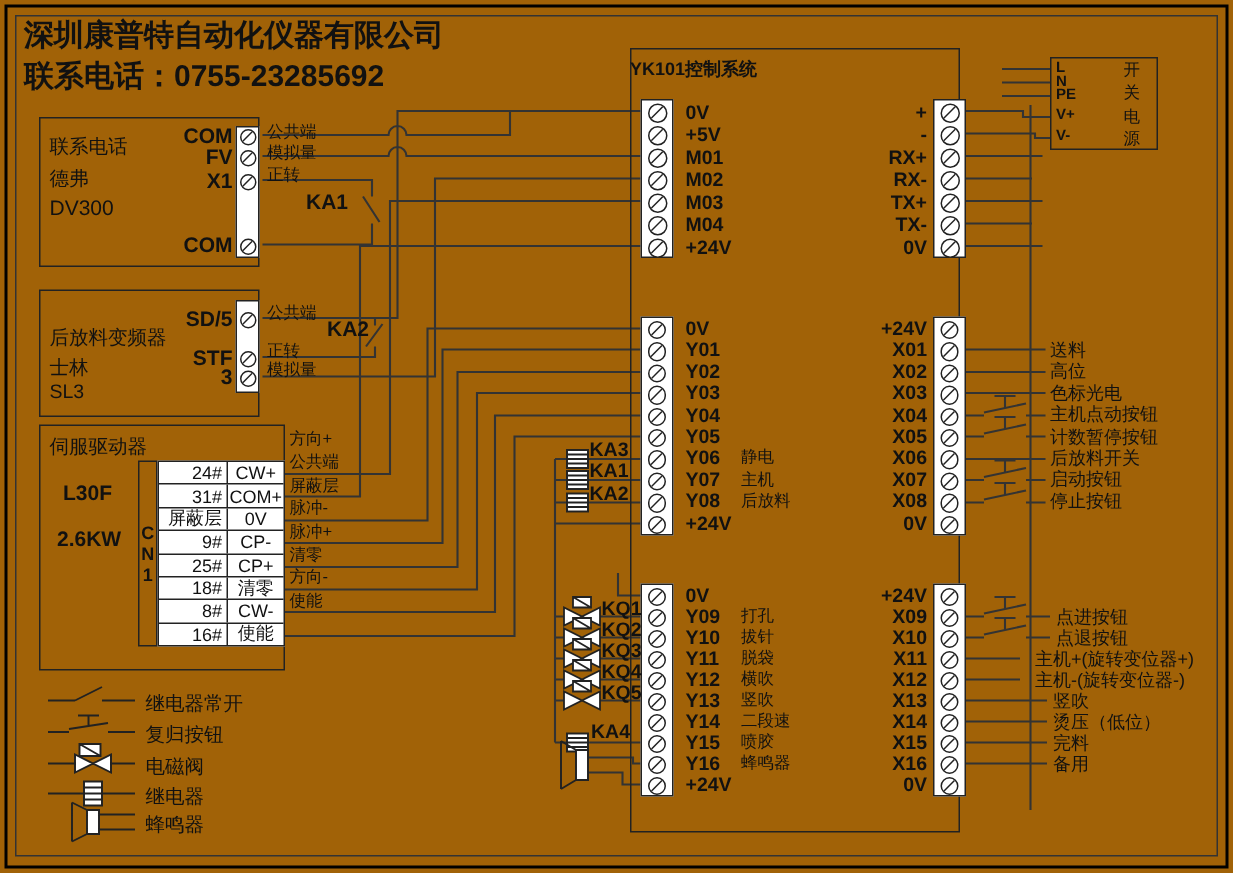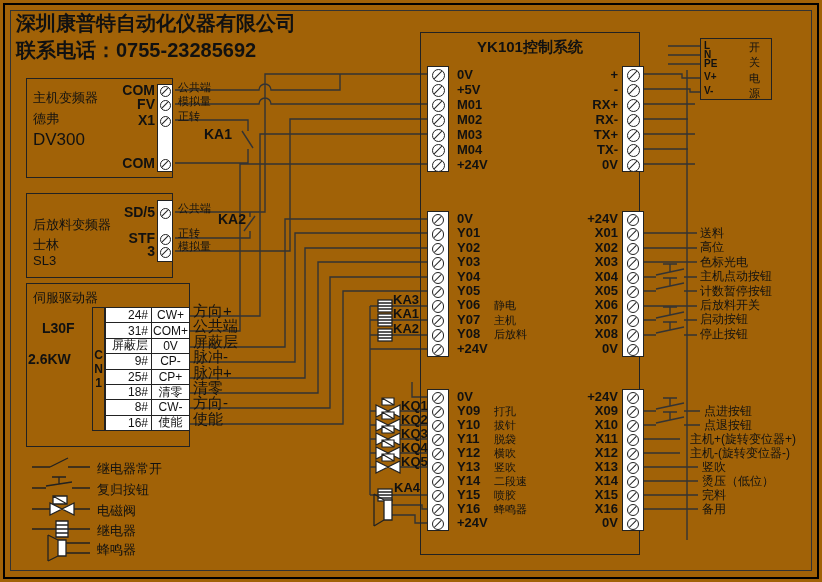--- a/index.html
+++ b/index.html
@@ -134,23 +134,23 @@
   <div class="t b" style="left:16px;top:10px;font-size:20px">深圳康普特自动化仪器有限公司</div>
   <div class="t b" style="left:16px;top:37px;font-size:20px">联系电话：0755-23285692</div>
 
   <div class="box" style="left:26px;top:78px;width:147px;height:100px"></div>
   <div class="dstrip" style="left:157px;top:84px;height:88px">
     <span class="dscrew" style="top:0.5px"></span>
     <span class="dscrew" style="top:14.5px"></span>
     <span class="dscrew" style="top:30.5px"></span>
     <span class="dscrew" style="top:73.5px"></span>
   </div>
-  <div class="t" style="left:33px;top:89px;font-size:13px">主机变频器</div>
+  <div class="t" style="left:33px;top:89px;font-size:13px">联系电话</div>
   <div class="t" style="left:33px;top:110px;font-size:13px">德弗</div>
-  <div class="t" style="left:33px;top:130px;font-size:17px">DV300</div>
+  <div class="t" style="left:33px;top:130px;font-size:14px">DV300</div>
   <div class="t b right" style="left:105px;top:82px;width:50px;font-size:14px">COM</div>
   <div class="t b right" style="left:105px;top:96px;width:50px;font-size:14px">FV</div>
   <div class="t b right" style="left:105px;top:112px;width:50px;font-size:14px">X1</div>
   <div class="t b right" style="left:105px;top:155px;width:50px;font-size:14px">COM</div>
   <div class="t" style="left:178px;top:80px;font-size:11px">公共端</div>
   <div class="t" style="left:178px;top:94px;font-size:11px">模拟量</div>
   <div class="t" style="left:178px;top:109px;font-size:11px">正转</div>
   <div class="t b" style="left:204px;top:126px;font-size:14px">KA1</div>
 
   <div class="box" style="left:26px;top:193px;width:147px;height:85px"></div>
@@ -166,21 +166,21 @@
   <div class="t b right" style="left:105px;top:230px;width:50px;font-size:14px">STF</div>
   <div class="t b right" style="left:105px;top:243px;width:50px;font-size:14px">3</div>
   <div class="t" style="left:178px;top:201px;font-size:11px">公共端</div>
   <div class="t" style="left:178px;top:226px;font-size:11px">正转</div>
   <div class="t" style="left:178px;top:239px;font-size:11px">模拟量</div>
   <div class="t b" style="left:218px;top:211px;font-size:14px">KA2</div>
 
   <div class="box" style="left:26px;top:283px;width:164px;height:164px"></div>
   <div class="t" style="left:33px;top:289px;font-size:13px">伺服驱动器</div>
   <div class="t b" style="left:42px;top:320px;font-size:14px">L30F</div>
-  <div class="t b" style="left:28px;top:351px;font-size:14px">2.6KW</div>
+  <div class="t b" style="left:38px;top:351px;font-size:14px">2.6KW</div>
   <div class="cnbox">
     <div>C</div>
     <div>N</div>
     <div>1</div>
   </div>
   <div class="stable">
     <div class="srow">
         <div class="sp">24#</div>
         <div class="sn">CW+</div>
       </div>
@@ -206,33 +206,33 @@
       </div>
     <div class="srow">
         <div class="sp">8#</div>
         <div class="sn">CW-</div>
       </div>
     <div class="srow">
         <div class="sp">16#</div>
         <div class="sn">使能</div>
       </div>
   </div>
-  <div class="col r154" style="left:193px;top:303px;font-size:15px">
+  <div class="col r154" style="left:193px;top:286px;font-size:11px">
     <div>方向+</div>
     <div>公共端</div>
     <div>屏蔽层</div>
     <div>脉冲-</div>
     <div>脉冲+</div>
     <div>清零</div>
     <div>方向-</div>
     <div>使能</div>
   </div>
 
   <div class="box" style="left:420px;top:32px;width:220px;height:523px"></div>
-  <div class="t b" style="left:420px;top:38px;width:220px;text-align:center;font-size:15px">YK101控制系统</div>
+  <div class="t b" style="left:420px;top:38px;width:220px;font-size:12px">YK101控制系统</div>
 
   <div class="strip s1" style="left:427px;top:66px;height:106px">
     <span class="screw"></span>
       <span class="screw"></span>
       <span class="screw"></span>
       <span class="screw"></span>
       <span class="screw"></span>
       <span class="screw"></span>
       <span class="screw"></span>
   </div>

